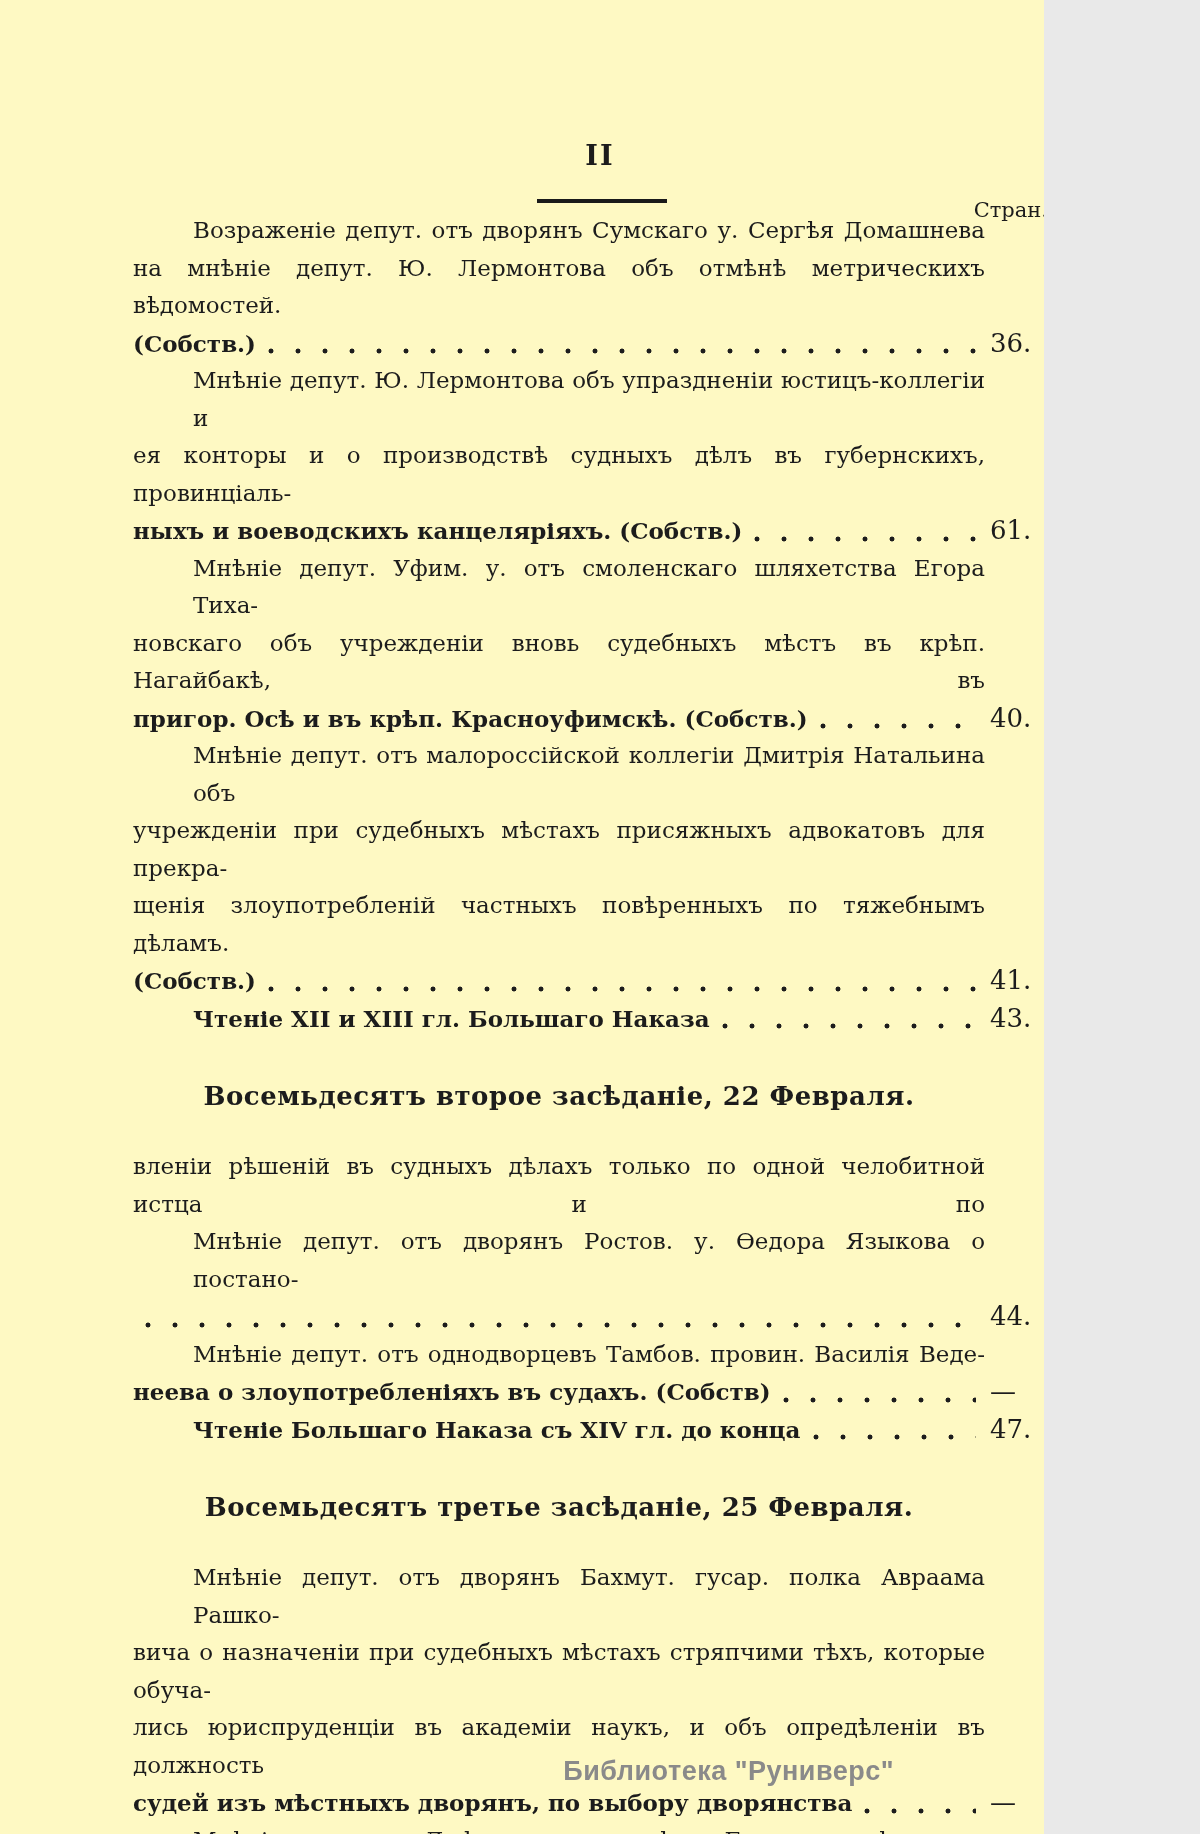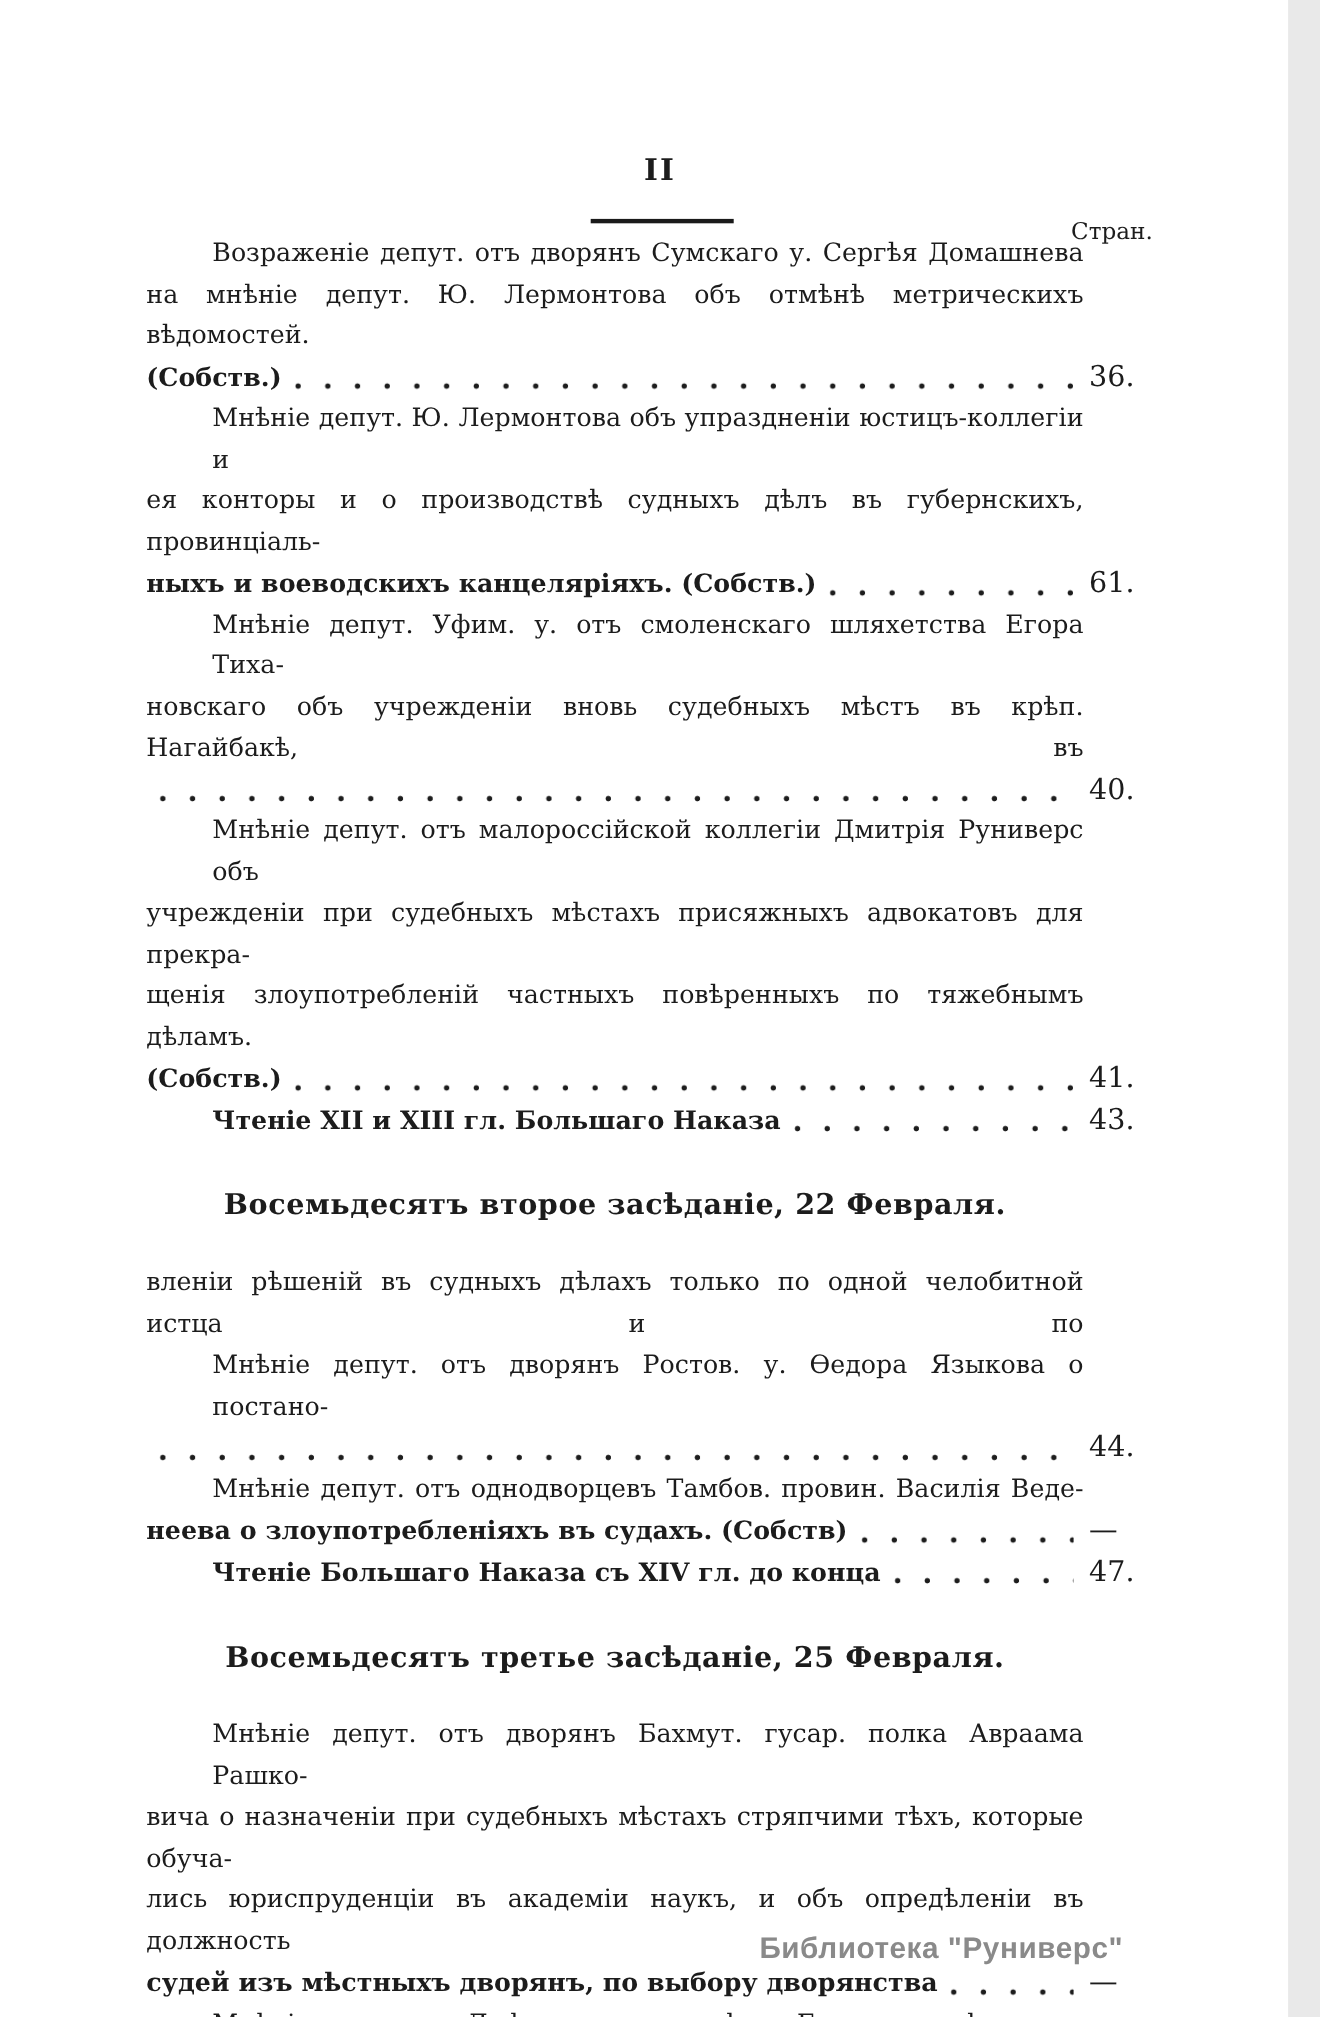--- a/index.html
+++ b/index.html
@@ -2,23 +2,23 @@
 <html><head>
 <meta charset="utf-8">
 <style>
   html, body {
     margin: 0;
     padding: 0;
     background: #e9e9e9;
   }
   .page {
     position: relative;
-    width: 1171px;
+    width: 1044px;
     height: 1834px;
-    background: #ffffff;
+    background: #fef9c3;
     font-family: "DejaVu Serif", serif;
     color: #1c1c1c;
     overflow: hidden;
   }
   .folio {
     position: absolute;
     top: 140px;
     left: 0;
     width: 1200px;
     text-align: center;
@@ -131,27 +131,28 @@
         <span class="tail">ныхъ и воеводскихъ канцеляріяхъ. (Собств.)</span>
         <span class="dots"></span>
         <span class="pg">61.</span>
       </div>
     </div>
 
     <div class="entry">
       <div class="line first">Мнѣніе депут. Уфим. у. отъ смоленскаго шляхетства Егора Тиха-</div>
       <div class="line">новскаго объ учрежденіи вновь судебныхъ мѣстъ въ крѣп. Нагайбакѣ, въ</div>
       <div class="line last">
+        <span class="tail">пригор. Осѣ и въ крѣп. Красноуфимскѣ. (Собств.)</span>
         <span class="dots"></span>
         <span class="pg">40.</span>
       </div>
     </div>
 
     <div class="entry">
-      <div class="line first">Мнѣніе депут. отъ малороссійской коллегіи Дмитрія Руниверс объ</div>
+      <div class="line first">Мнѣніе депут. отъ малороссійской коллегіи Дмитрія Натальина объ</div>
       <div class="line">учрежденіи при судебныхъ мѣстахъ присяжныхъ адвокатовъ для прекра-</div>
       <div class="line">щенія злоупотребленій частныхъ повѣренныхъ по тяжебнымъ дѣламъ.</div>
       <div class="line last">
         <span class="tail">(Собств.)</span>
         <span class="dots"></span>
         <span class="pg">41.</span>
       </div>
     </div>
 
     <div class="entry">

